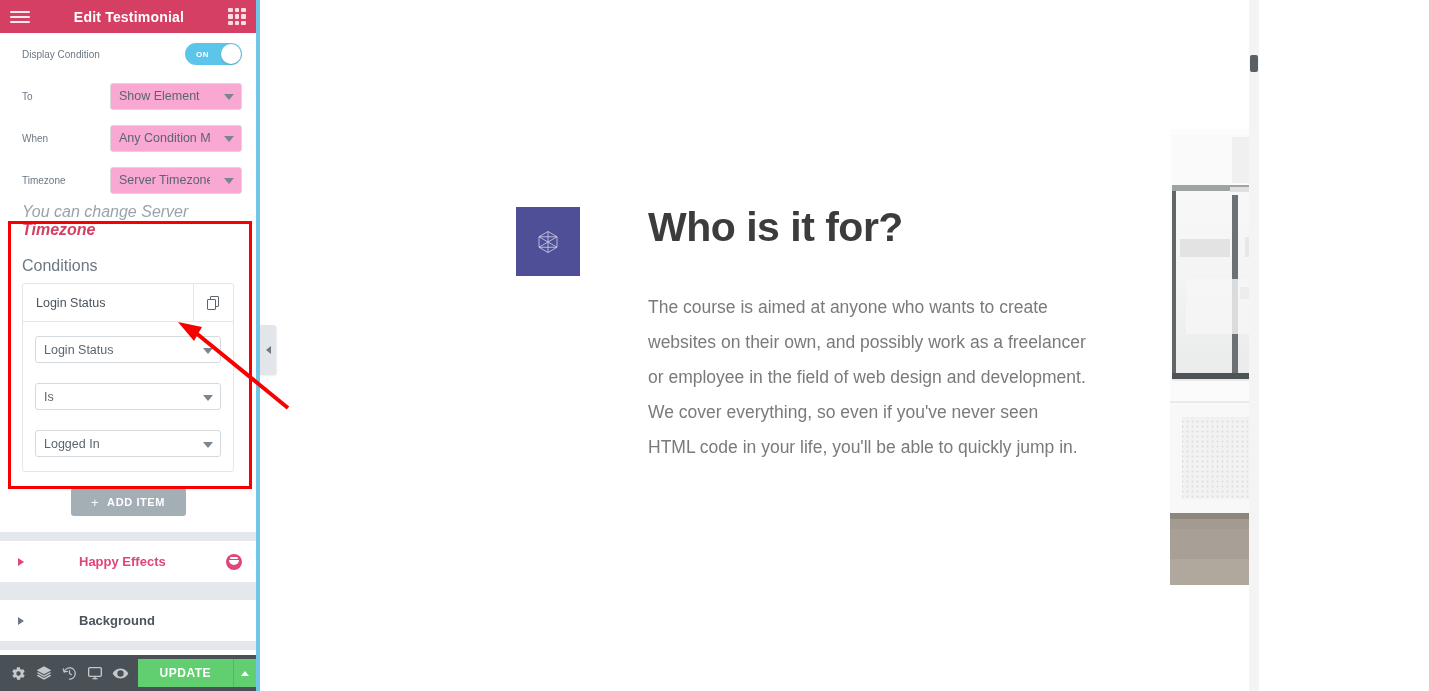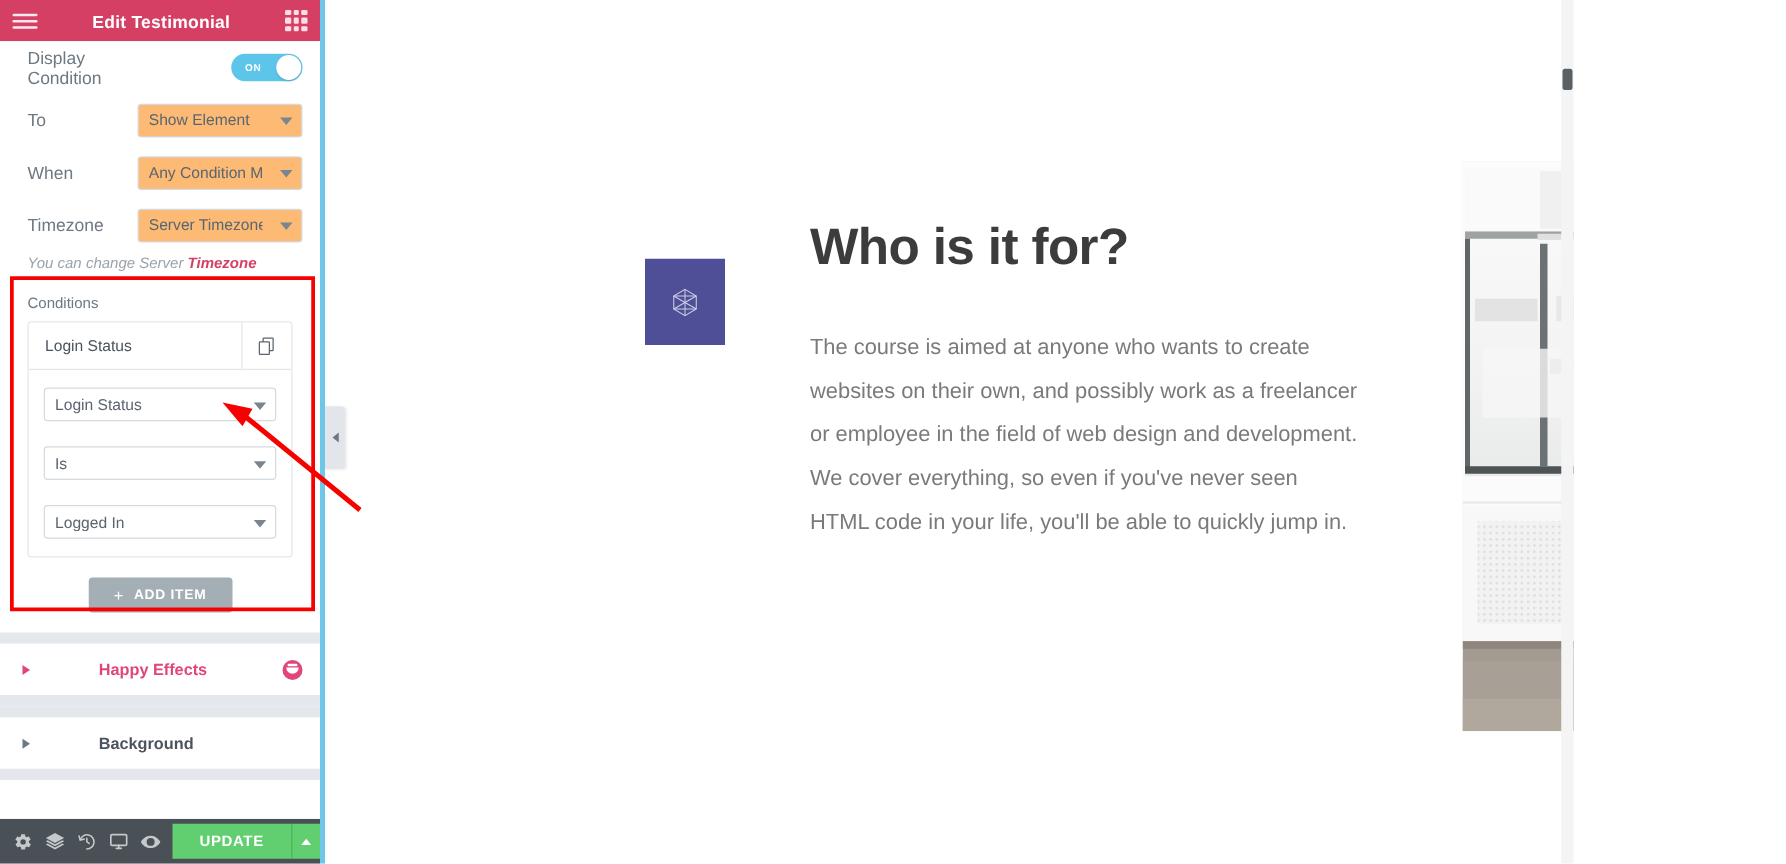--- a/index.html
+++ b/index.html
@@ -41,21 +41,21 @@
   .grid-icon span { background: #fbdde6; border-radius: 1px; }
 
   .panel-body { flex: 1 1 auto; overflow: hidden; position: relative; background:#fff; }
 
   .row {
     display: flex; align-items: center;
     padding: 0 14px 0 22px;
     min-height: 42px;
   }
   .row-label {
-    color: #6d7882; font-size: 14px;
+    color: #6d7882; font-size: 10px;
     width: 82px; flex: 0 0 82px;
   }
   .row-control { flex: 1 1 auto; display:flex; justify-content:flex-end; }
 
   
   .toggle {
     width: 57px; height: 22px; border-radius: 11px;
     background: #5ec5ea; position: relative; cursor: pointer;
     display:flex; align-items:center;
   }
@@ -68,43 +68,43 @@
   .toggle .on-text {
     color: #ffffff; font-size: 8px; font-weight: bold;
     letter-spacing: .5px; margin-left: 11px;
   }
 
   
   .select {
     position: relative;
     width: 132px; height: 27px;
     border: 1px solid #d5dadf; border-radius: 3px;
-    background: #fdba74;
+    background: #f9a8d4;
     display: flex; align-items: center;
     padding: 0 31px 0 8px;
     cursor: pointer;
   }
   .select-value { font-size: 12.5px; color: #5b6570; white-space: nowrap; overflow:hidden; }
   .caret {
     position: absolute; right: 7px; top: 50%;
     width: 0; height: 0; margin-top:-2px;
     border-left: 5px solid transparent;
     border-right: 5px solid transparent;
     border-top: 6px solid #7a858f;
   }
 
   .note {
     padding: 2px 26px 0 22px;
-    font-size: 12px; font-style: italic; color: #9aa3ab;
+    font-size: 16px; font-style: italic; color: #9aa3ab;
   }
   .note b { color: #d53f63; font-style: italic; font-weight: bold; }
 
   
   .conditions-wrap { padding: 18px 14px 0 14px; position: relative; }
-  .conditions-label { font-size: 12px; color: #6d7882; margin-bottom: 8px; padding-left: 8px; }
+  .conditions-label { font-size: 16px; color: #6d7882; margin-bottom: 8px; padding-left: 8px; }
   .repeater {
     border: 1px solid #e3e7ea; border-radius: 3px; background: #fff;
     margin: 0 8px;
   }
   .repeater-item-head {
     display: flex; align-items: center; height: 38px;
     border-bottom: 1px solid #e3e7ea;
   }
   .repeater-item-title {
     flex: 1 1 auto; padding-left: 13px; font-size: 12.5px; color: #4b545d;
@@ -221,21 +221,21 @@
     flex: 1 1 auto; height: 691px; background: #ffffff;
     overflow: hidden;
   }
   .col-icon { position: absolute; left: 256px; top: 207px; }
   .icon-box {
     width: 64px; height: 69px; background: #4f4f97;
     display: flex; align-items: center; justify-content: center;
   }
   .hex-icon { display:block; }
 
-  .col-text { position: absolute; left: 388px; top: 175px; width: 440px; }
+  .col-text { position: absolute; left: 388px; top: 205px; width: 440px; }
   .headline {
     font-size: 41px; font-weight: bold; color: #3c3c3c;
     letter-spacing: -0.5px; line-height: 1.1;
   }
   .paragraph {
     margin-top: 40px;
     font-size: 17.5px; color: #7a7a7a; line-height: 2.0;
   }
 
   

